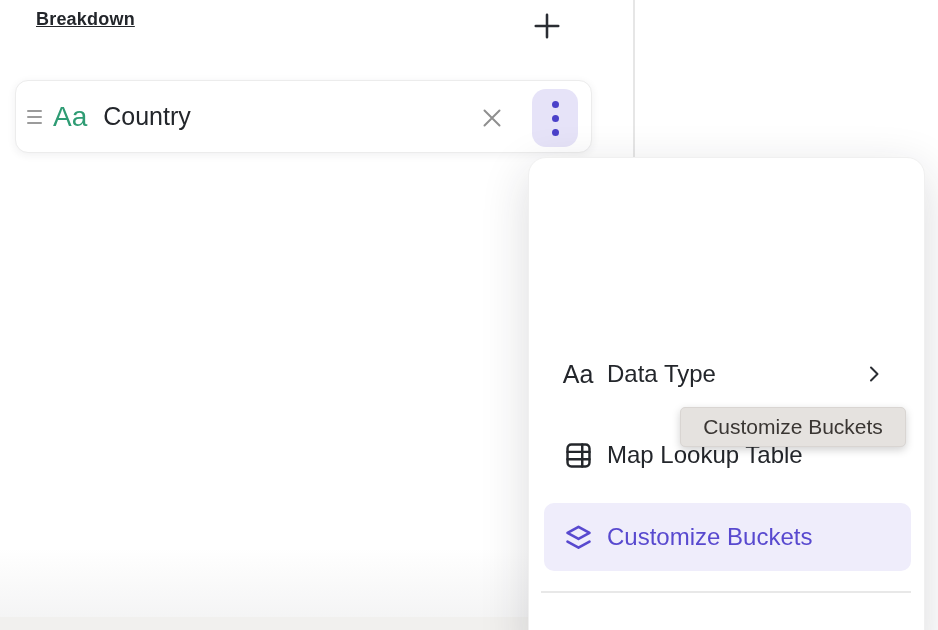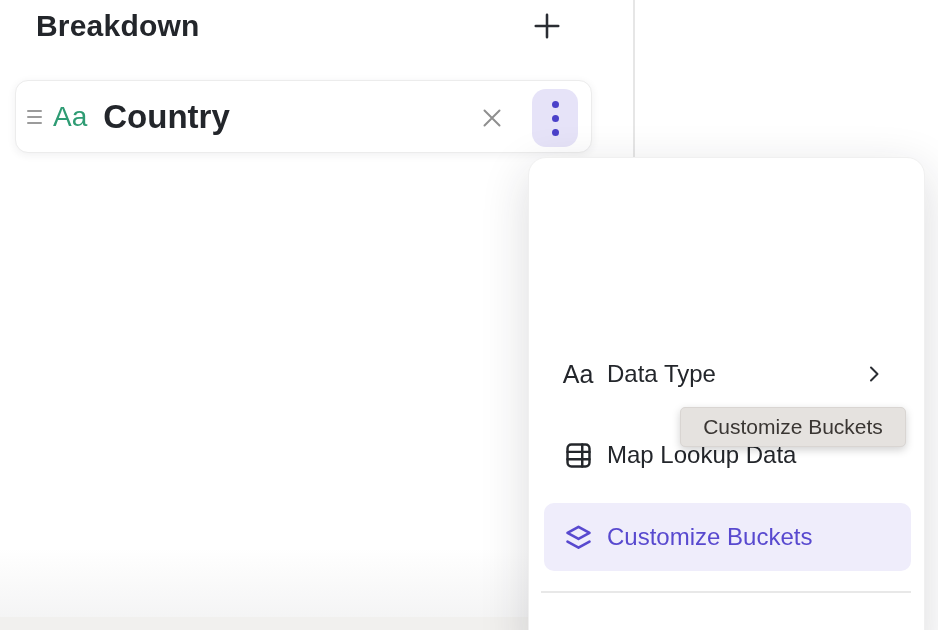--- a/index.html
+++ b/index.html
@@ -15,21 +15,21 @@
   .v-divider {
     position: absolute; left: 633px; top: 0; width: 2px; height: 630px;
     background: #e6e6e6; z-index: 1;
   }
   .panel-header {
     position: absolute; left: 0; top: 0; width: 634px; height: 60px;
     display: flex; align-items: center; z-index: 2;
   }
   .panel-title {
     position: absolute; left: 36px; top: 9px;
-    font-size: 30px; font-weight: 700; color: #23262b; letter-spacing: 0.2px;
+    font-size: 18px; font-weight: 700; color: #23262b; letter-spacing: 0.2px; text-decoration: underline;
   }
   .add-btn {
     position: absolute; left: 527px; top: 6px; width: 40px; height: 40px;
     display: flex; align-items: center; justify-content: center;
     background: transparent; border: none; cursor: pointer;
   }
 
   
   .card {
     position: absolute; left: 15px; top: 80px; width: 577px; height: 73px;
@@ -39,21 +39,21 @@
   }
   .drag-handle {
     margin-left: 11px; width: 15px; display: flex; flex-direction: column; gap: 4px;
     cursor: grab;
   }
   .drag-handle i { display: block; height: 2px; background: #9b9b9b; border-radius: 1px; }
   .type-badge {
     margin-left: 11px; font-size: 28px; font-weight: 500; color: #2f9c74;
   }
   .field-name {
-    margin-left: 16px; font-size: 33px; color: #23262b; font-weight: bold;
+    margin-left: 16px; font-size: 25px; color: #23262b;
   }
   .card-close {
     position: absolute; right: 78px; top: 16px; width: 42px; height: 42px;
     display: flex; align-items: center; justify-content: center;
     background: transparent; border: none; cursor: pointer;
   }
   .kebab-btn {
     position: absolute; right: 13px; top: 8px; width: 46px; height: 58px;
     background: #e6e3f8; border: none; border-radius: 14px;
     display: flex; flex-direction: column; align-items: center; justify-content: center;
@@ -167,21 +167,21 @@
     </span>
   </div>
 
   <div class="menu-item" style="top:271px">
     <span class="mi-icon">
       <svg width="31" height="31" viewBox="0 0 24 24" fill="none" stroke="#24272b" stroke-width="1.9" stroke-linecap="round" stroke-linejoin="round">
         <rect x="3.5" y="3.5" width="17" height="17" rx="3"></rect>
         <path d="M3.5 9.2h17M3.5 14.9h17M14.9 3.5v17"></path>
       </svg>
     </span>
-    <span class="mi-label">Map Lookup Data</span>
+    <span class="mi-label">Map Lookup Table</span>
   </div>
 
   <div class="menu-item highlighted" style="top:345px">
     <span class="mi-icon">
       <svg width="33" height="33" viewBox="0 0 24 24" fill="none" stroke="#5849cf" stroke-width="1.9" stroke-linecap="round" stroke-linejoin="round">
         <path d="M12 4.2l8 4.4-8 4.4-8-4.4z"></path>
         <path d="M4 15l8 4.4L20 15"></path>
       </svg>
     </span>
     <span class="mi-label">Customize Buckets</span>

